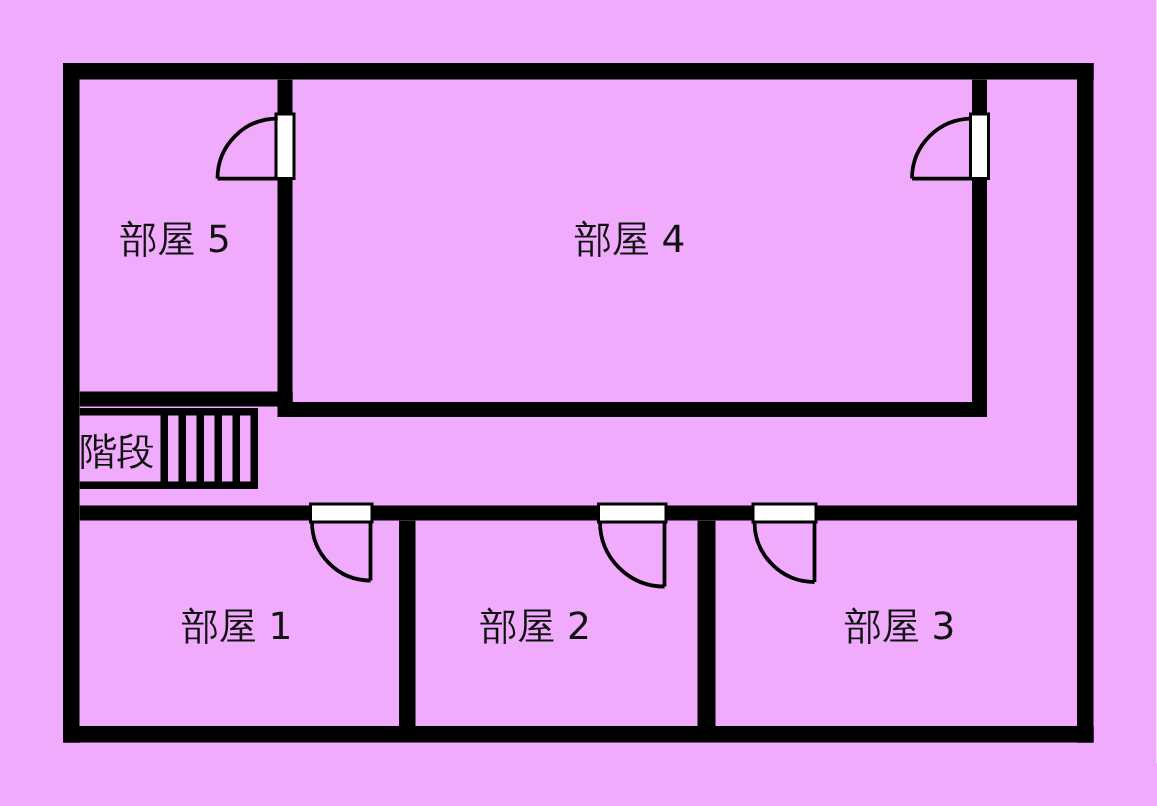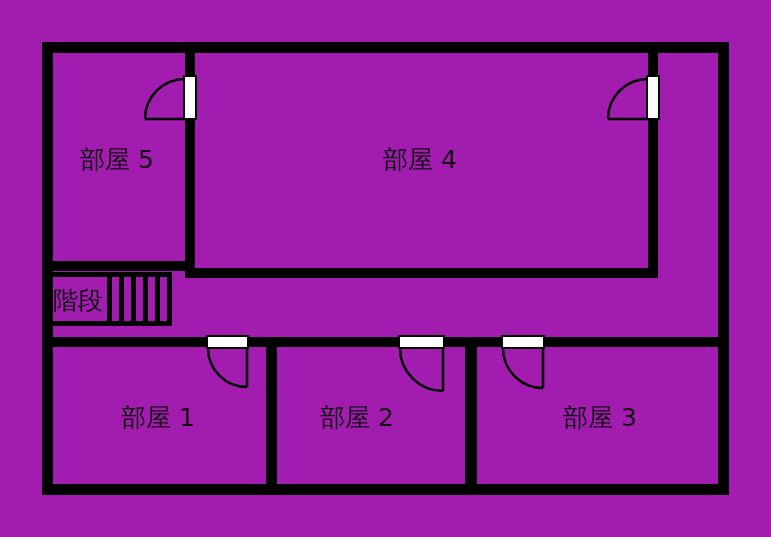--- a/index.html
+++ b/index.html
@@ -5,21 +5,21 @@
   html, body {
     margin: 0;
     padding: 0;
     background: #ffffff;
     font-family: "DejaVu Sans", "Liberation Sans", sans-serif;
   }
   .plan-canvas {
     position: relative;
     width: 771px;
     height: 537px;
-    background: #a21caf;
+    background: #f0abfc;
     overflow: hidden;
   }
   svg { display: block; }
   .wall { fill: #000000; stroke: none; }
   .stair-line { fill: #000000; stroke: none; }
   .door-panel { fill: #ffffff; stroke: #000000; stroke-width: 2; }
   .door-swing { fill: none; stroke: #000000; stroke-width: 2.5; }
   .room-label {
     fill: #111111;
     font-family: "DejaVu Sans", "Liberation Sans", sans-serif;

